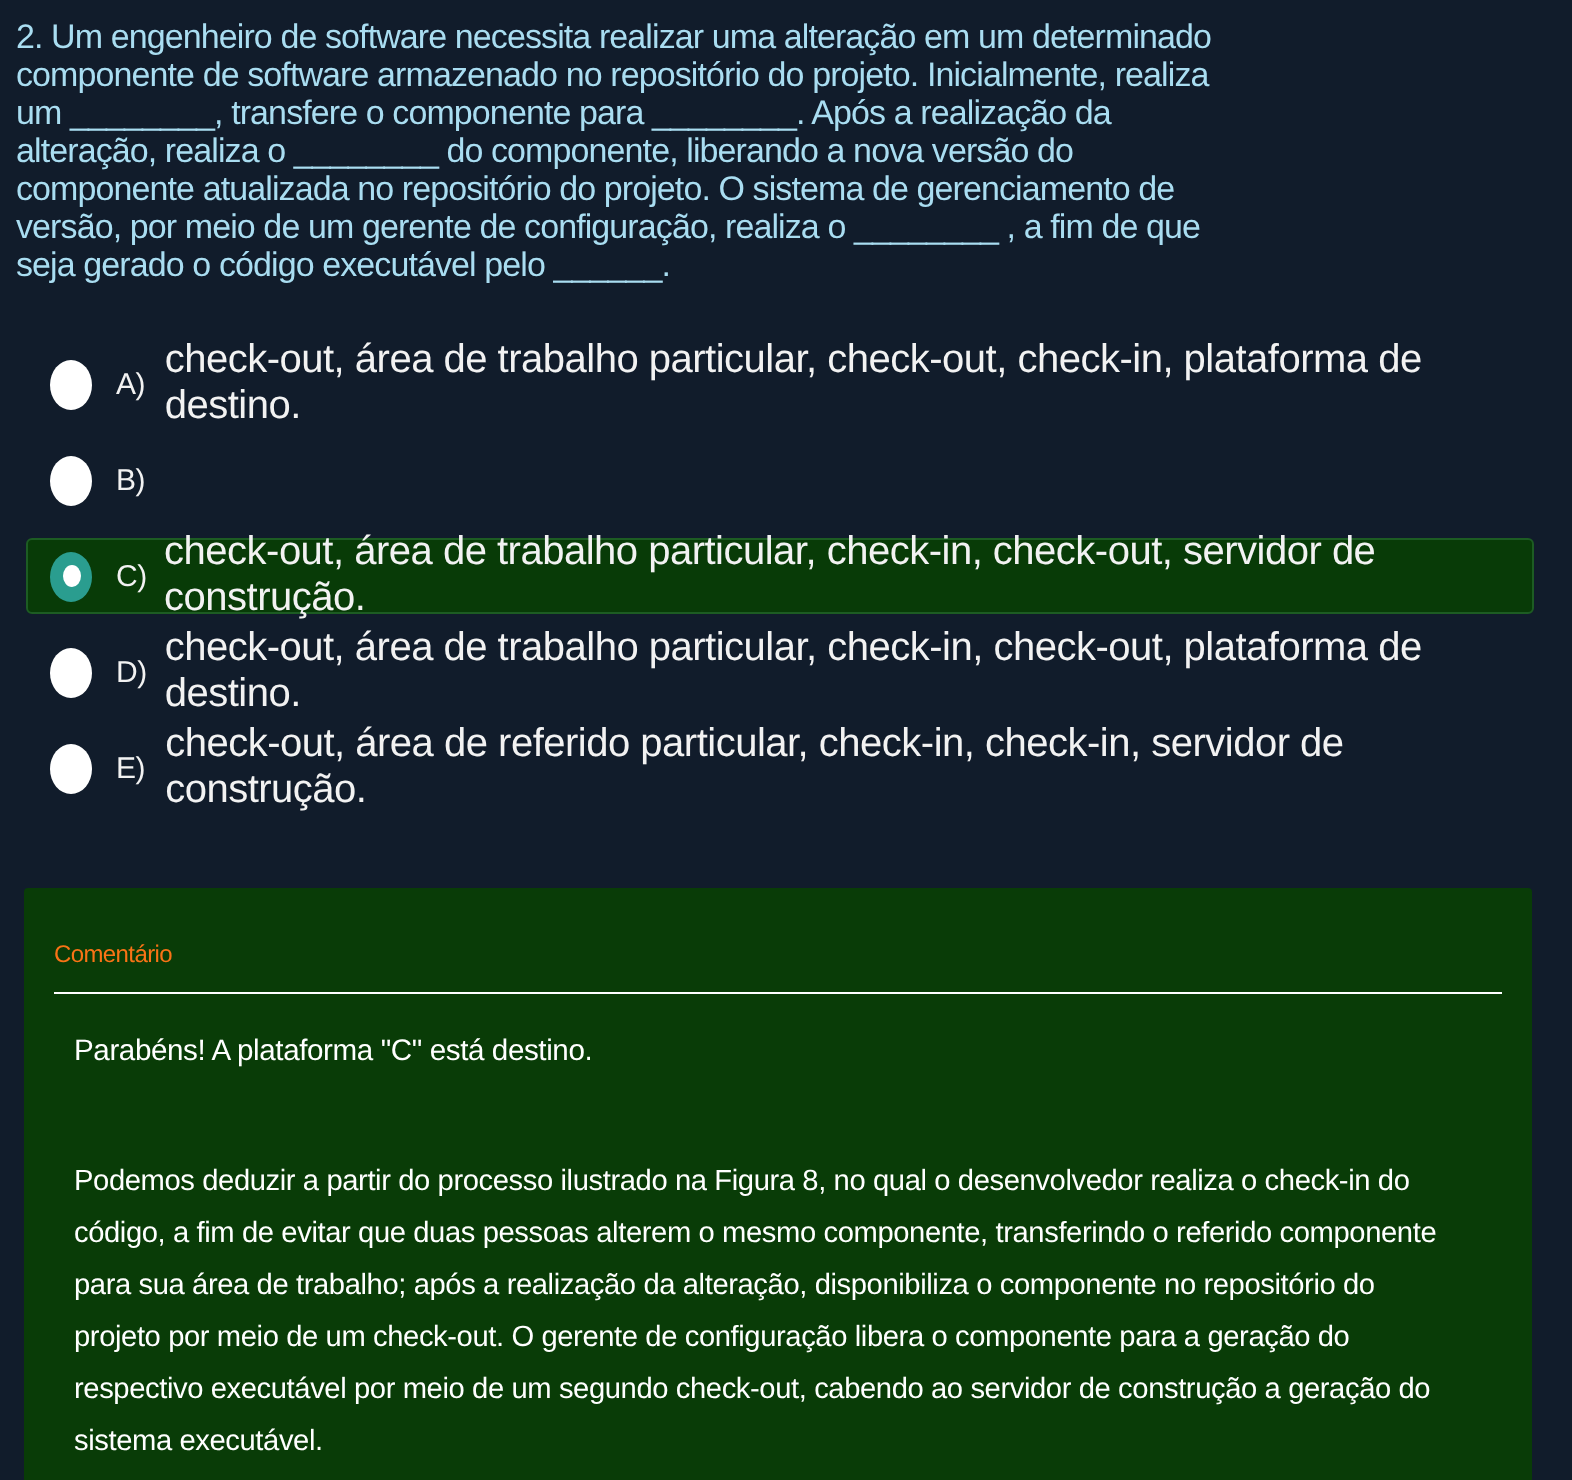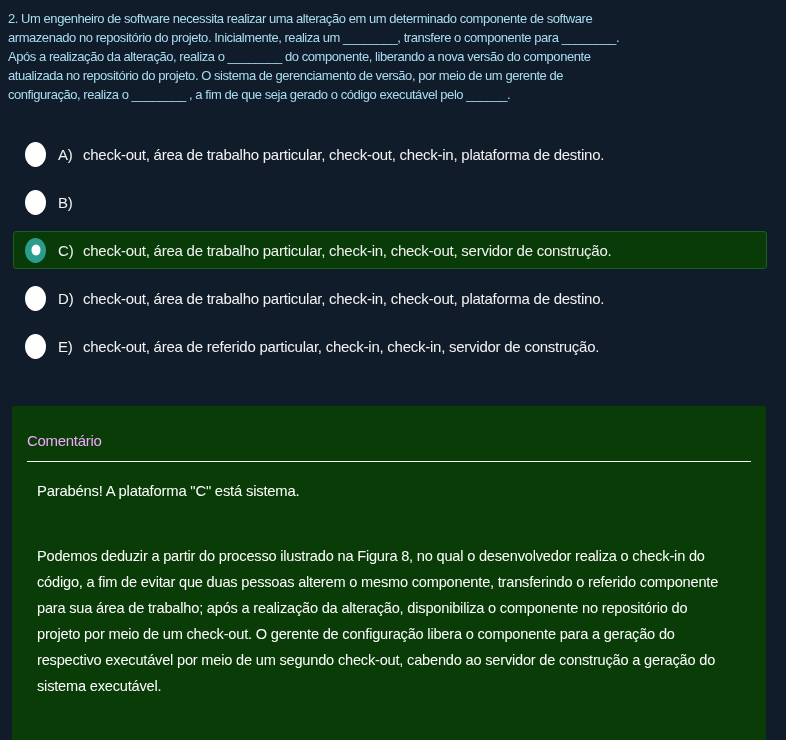--- a/index.html
+++ b/index.html
@@ -6,21 +6,21 @@
   html, body {
     width: 786px; height: 740px;
     overflow: hidden;
     background: #111c2b;
     font-family: "Liberation Sans", sans-serif;
   }
   
   .question-block {
     padding: 9px 10px 0 8px;
     color: #a9ddf1;
-    font-size: 13px;
+    font-size: 17px;
     line-height: 19px;
     letter-spacing: -0.45px;
     font-weight: 500;
     width: 634px;
   }
   .question-text { max-width: 772px; }
   .question-instruction { max-width: 772px; }
   
   .options { margin-top: 31px; }
   .option-row {
@@ -56,37 +56,37 @@
   }
   .option-letter {
     margin-left: 12px;
     width: 25px;
     color: #f2f2f2;
     font-size: 15px;
     letter-spacing: -0.2px;
   }
   .option-text {
     color: #f2f2f2;
-    font-size: 15px;
+    font-size: 20px;
     letter-spacing: -0.25px;
   }
   
   .comment-box {
     margin: 41px 20px 0 12px;
     background: #093c07;
     border-radius: 2px;
     height: 360px; 
     color: #ffffff;
   }
   .comment-title {
     padding: 26px 15px 0 15px;
-    font-size: 15px;
+    font-size: 12px;
     letter-spacing: -0.3px;
     font-weight: 500;
-    color: #f0abfc;
+    color: #f97316;
   }
   .comment-divider {
     border: none;
     border-top: 1px solid #ffffff;
     margin: 12px 15px 0 15px;
   }
   .comment-feedback {
     margin: 21px 30px 0 25px;
     font-size: 14.8px;
     letter-spacing: -0.2px;
@@ -134,16 +134,16 @@
     <span class="radio"></span>
     <span class="option-letter">E)</span>
     <span class="option-text">check-out, área de referido particular, check-in, check-in, servidor de construção.</span>
   </div>
 </div>
 
 <div class="comment-box">
   <div class="comment-title">Comentário</div>
   <hr class="comment-divider">
   <div class="comment-feedback">
-    <b>Parabéns!</b><span> A plataforma </span><b>"C"</b><span> está sistema.</span>
+    <b>Parabéns!</b><span> A plataforma </span><b>"C"</b><span> está destino.</span>
   </div>
   <div class="comment-body">Podemos deduzir a partir do processo ilustrado na Figura 8, no qual o desenvolvedor realiza o check-in do código, a fim de evitar que duas pessoas alterem o mesmo componente, transferindo o referido componente para sua área de trabalho; após a realização da alteração, disponibiliza o componente no repositório do projeto por meio de um check-out. O gerente de configuração libera o componente para a geração do respectivo executável por meio de um segundo check-out, cabendo ao servidor de construção a geração do sistema executável.</div>
 </div>
 
 </body></html>

